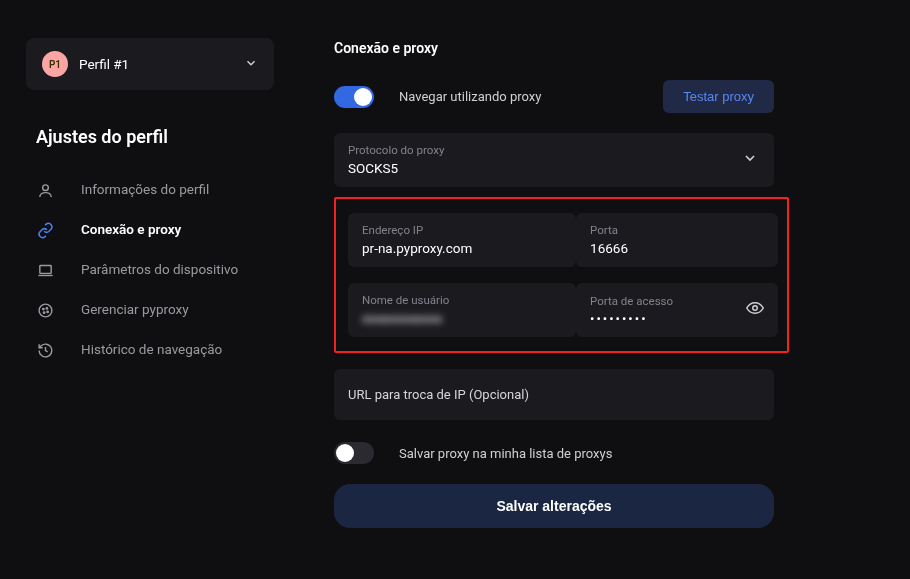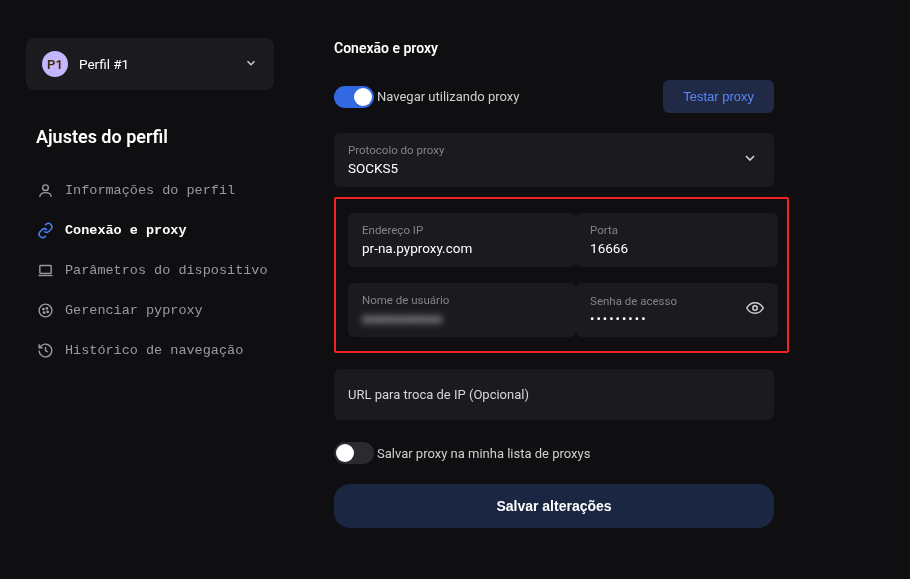--- a/index.html
+++ b/index.html
@@ -32,23 +32,23 @@
 }
 .profile-left {
   display: flex;
   align-items: center;
   gap: 11px;
 }
 .profile-badge {
   width: 26px;
   height: 26px;
   border-radius: 50%;
-  background-color: #c4b5fd;
+  background-color: #fca5a5;
   color: #3a2e00;
-  font-size: 13px;
+  font-size: 10px;
   font-weight: 600;
   display: flex;
   align-items: center;
   justify-content: center;
 }
 .profile-name {
   font-size: 13.5px;
   color: #ffffff;
 }
 .chevron {
@@ -60,28 +60,26 @@
   color: #ffffff;
   margin: 36px 0 24px 10px;
 }
 .nav {
   display: flex;
   flex-direction: column;
   gap: 2px;
 }
 .nav-item {
   display: flex;
-  align-items: center;
-  gap: 11px;
+  gap: 27px;
   padding: 10px 10px;
   border-radius: 6px;
   color: #9a9aa0;
   font-size: 13.5px;
   cursor: pointer;
-  font-family: Liberation Mono, monospace;
 }
 .nav-item.active {
   color: #ffffff;
   font-weight: 600;
 }
 .nav-icon {
   width: 18px;
   height: 18px;
   display: flex;
   align-items: center;
@@ -93,21 +91,21 @@
 }
 .page-title {
   font-size: 14px;
   font-weight: 600;
   color: #ffffff;
   margin-bottom: 24px;
 }
 .row {
   display: flex;
   align-items: center;
-  gap: 3px;
+  gap: 25px;
 }
 .row.justify {
   justify-content: space-between;
 }
 .toggle {
   width: 40px;
   height: 22px;
   border-radius: 11px;
   position: relative;
   cursor: pointer;
@@ -335,21 +333,21 @@
     </div>
 
 
     <div class="fields-row" style="margin-top:16px;">
       <div class="field-block" style="flex:1.15;">
         <div class="field-label">Nome de usuário</div>
         <div class="field-value blurred">xxxxxxxxxxxx</div>
       </div>
       <div class="field-block with-eye">
         <div>
-          <div class="field-label">Senha de acesso</div>
+          <div class="field-label">Porta de acesso</div>
           <div class="field-value pwd-dots">•••••••••</div>
         </div>
         <span class="eye-icon">
           <svg width="18" height="18" viewBox="0 0 24 24" fill="none" stroke="currentColor" stroke-width="2">
               <path d="M1 12s4-7 11-7 11 7 11 7-4 7-11 7S1 12 1 12z"></path>
               <circle cx="12" cy="12" r="3"></circle>
             </svg>
         </span>
       </div>
     </div>

